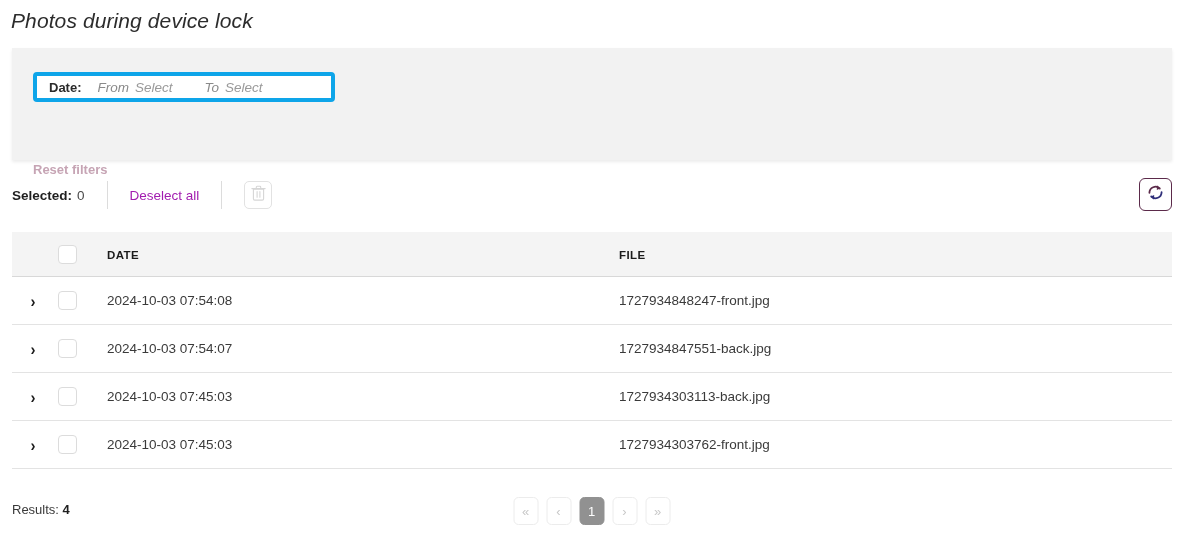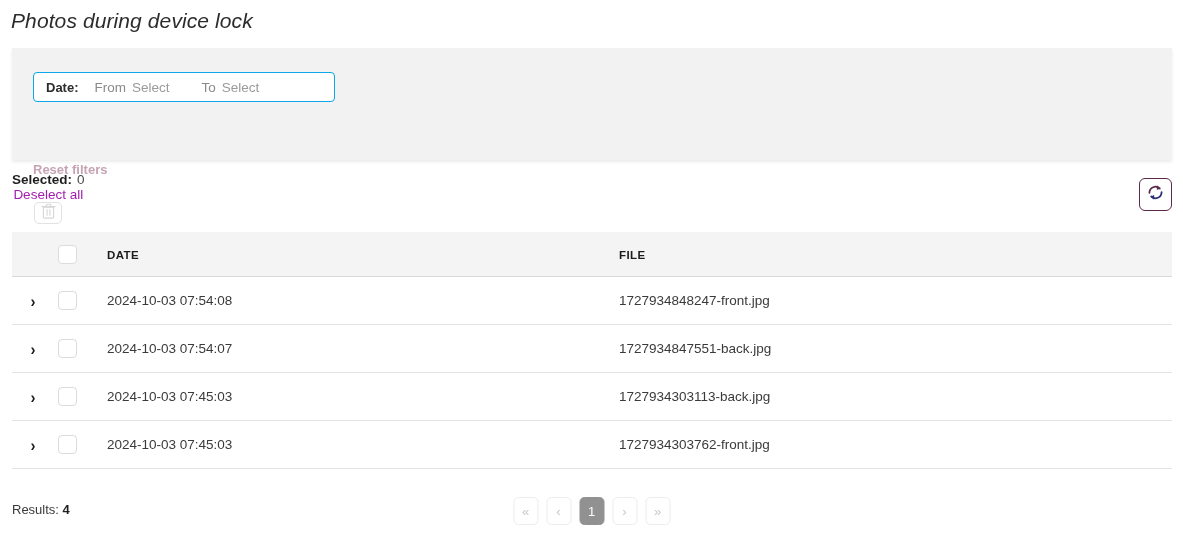--- a/index.html
+++ b/index.html
@@ -46,36 +46,37 @@
     box-shadow: 0 2px 3px rgba(0,0,0,0.08);
   }
 
   .date-filter {
     position: absolute;
     left: 21px;
     top: 24px;
     width: 302px;
     height: 30px;
     background: #ffffff;
-    border: 1px solid #0ea5e9;
+    border: 4px solid #0ea5e9;
     border-radius: 4px;
     display: flex;
     align-items: center;
     padding: 0 0 0 12px;
   }
   .date-label {
     font-size: 13px;
     font-weight: bold;
     color: #2b2b2b;
     white-space: nowrap;
   }
   .date-seg {
     display: flex;
     align-items: center;
     white-space: nowrap;
+    font-style: italic;
   }
   .date-seg.from { margin-left: 16px; }
   .date-seg.to   { margin-left: 32px; justify-content: space-between; }
   .date-prefix {
     font-size: 13.5px;
     color: #8a8a8a;
     margin-right: 6px;
   }
   .date-value {
     font-size: 13.5px;
@@ -102,21 +103,20 @@
     width: 1183px;
     height: 46px;
   }
   .toolbar-left {
     position: absolute;
     left: 12px;
     top: 0;
     height: 46px;
     display: flex;
     align-items: center;
-    flex-direction: column;
   }
   .selected-info {
     font-size: 13.5px;
     color: #333333;
     white-space: nowrap;
   }
   .selected-info b { font-weight: bold; color: #1f1f1f; }
   .selected-count { color: #4a4a4a; }
   .vdiv {
     width: 1px;

